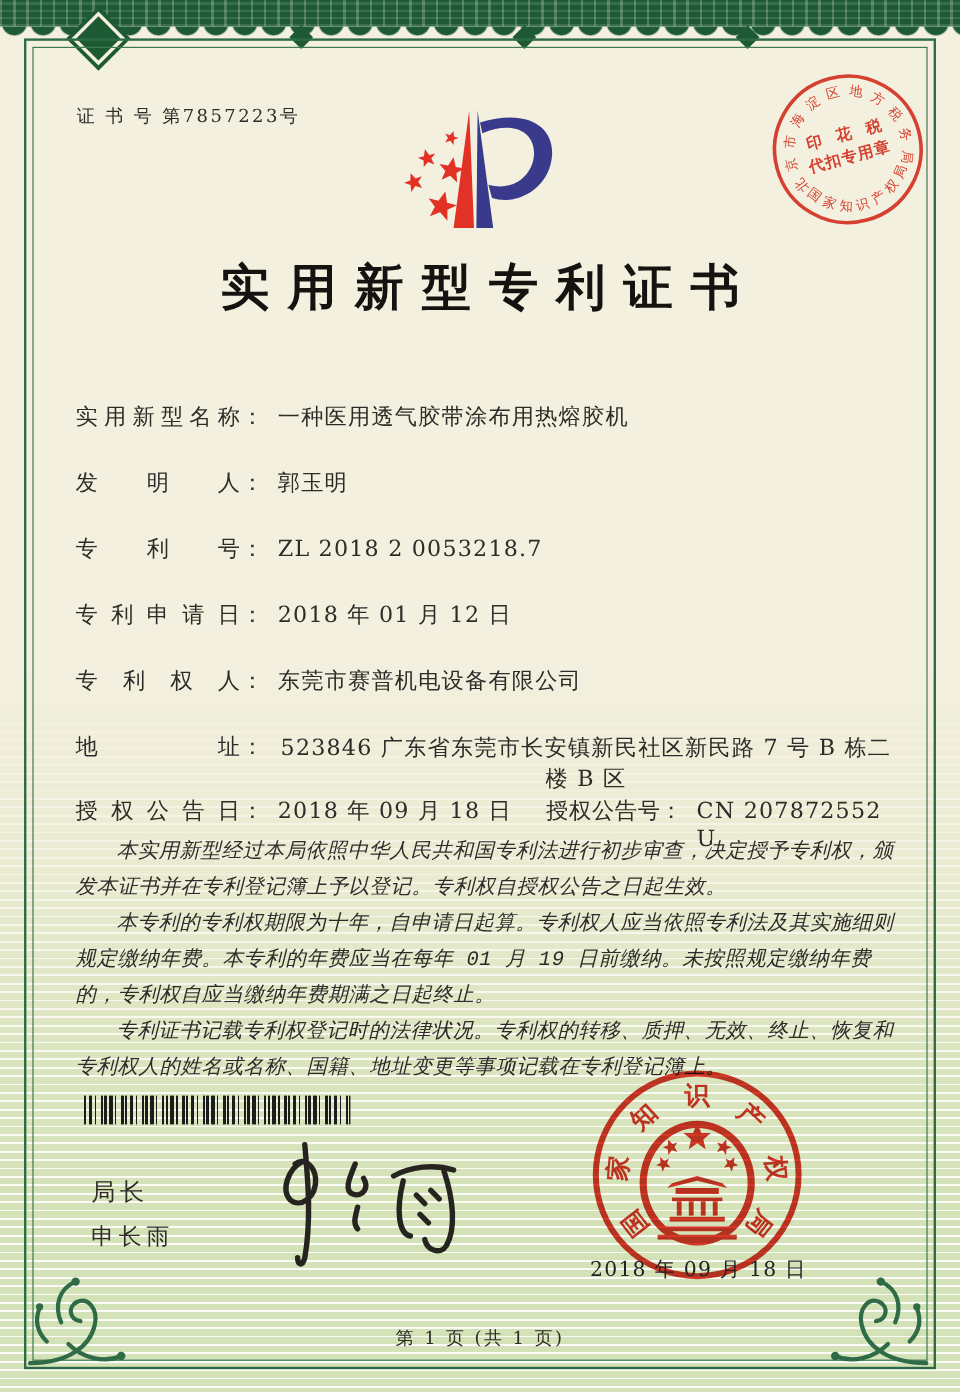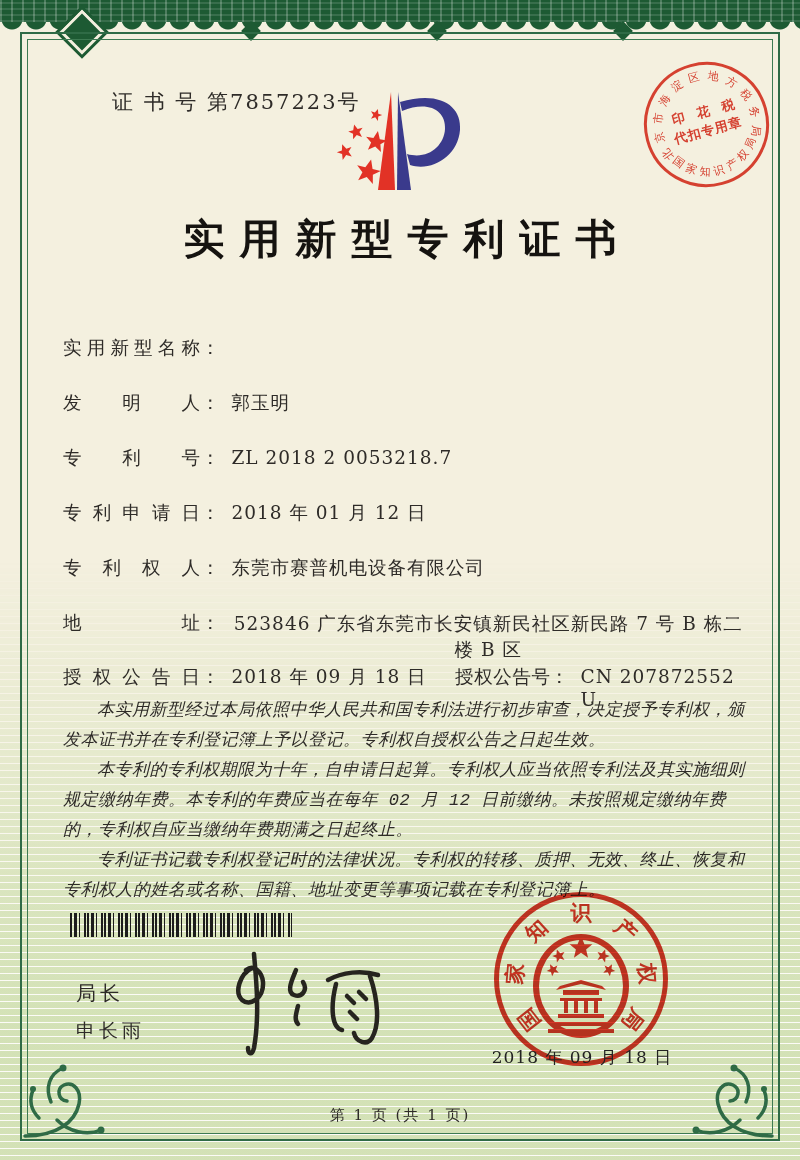--- a/index.html
+++ b/index.html
@@ -24,21 +24,21 @@
   
   .guilloche{position:absolute;left:0;top:560px;width:800px;height:600px;z-index:1;
     background:repeating-linear-gradient(to bottom,rgba(255,255,255,.75) 0 1.5px,rgba(203,222,172,.8) 1.5px 7px);
     -webkit-mask-image:linear-gradient(to bottom,transparent 0,rgba(0,0,0,.35) 28%,rgba(0,0,0,.8) 55%,#000 78%);
             mask-image:linear-gradient(to bottom,transparent 0,rgba(0,0,0,.35) 28%,rgba(0,0,0,.8) 55%,#000 78%);}
   
   .frame-outer{position:absolute;left:20px;top:32px;width:756px;height:1105px;border:2px solid #2f6b46;z-index:2;}
   .frame-inner{position:absolute;left:27px;top:39px;width:744px;height:1093px;border:1px solid #3d7a52;z-index:2;}
   .flourish{position:absolute;z-index:3;}
   
-  .cert-no{position:absolute;left:64px;top:88px;font-size:21px;letter-spacing:2px;z-index:4;margin-left:48px;}
+  .cert-no{position:absolute;left:64px;top:88px;font-size:15px;letter-spacing:2px;z-index:4;}
   .logo{position:absolute;left:332px;top:90px;z-index:4;}
   .title{position:absolute;left:0;right:0;top:212px;text-align:center;font-size:41px;font-weight:700;
     letter-spacing:15px;text-indent:15px;color:#151310;z-index:4;}
   
   .tax-stamp{position:absolute;left:644px;top:62px;width:125px;height:125px;z-index:5;
     transform:rotate(-15deg);mix-blend-mode:multiply;color:#df4537;}
   .tax-ring{position:absolute;inset:0;border:3px solid #df4537;border-radius:50%;}
   .tax-line1{position:absolute;left:0;right:0;top:41px;text-align:center;font-size:13px;font-weight:700;letter-spacing:4px;text-indent:4px;}
   .tax-line2{position:absolute;left:0;right:0;top:60px;text-align:center;font-size:13px;font-weight:700;letter-spacing:1px;}
   .arc{position:absolute;inset:0;}
@@ -164,20 +164,21 @@
         <span style="font-size: 11px; transform: translate(-50%, -50%) rotate(128deg) translateY(-47px) rotate(180deg);">局</span>
       </div>
   </div>
 
   <div class="title">实用新型专利证书</div>
 
   <div class="fields">
     <div class="field-row">
       <span class="flabel">实用新型名称</span>
         <span class="fcolon">：</span>
+      <span class="fvalue">一种医用透气胶带涂布用热熔胶机</span>
     </div>
     <div class="field-row">
       <span class="flabel">发明人</span>
         <span class="fcolon">：</span>
       <span class="fvalue">郭玉明</span>
     </div>
     <div class="field-row">
       <span class="flabel">专利号</span>
         <span class="fcolon">：</span>
       <span class="fvalue">ZL 2018 2 0053218.7</span>
@@ -206,21 +207,21 @@
       <div class="grant-right">
         <span class="flabel">授权公告号</span>
           <span class="fcolon">：</span>
         <span class="fvalue">CN 207872552 U</span>
       </div>
     </div>
   </div>
 
   <div class="paras">
     <p>本实用新型经过本局依照中华人民共和国专利法进行初步审查，决定授予专利权，颁发本证书并在专利登记簿上予以登记。专利权自授权公告之日起生效。</p>
-    <p>本专利的专利权期限为十年，自申请日起算。专利权人应当依照专利法及其实施细则规定缴纳年费。本专利的年费应当在每年 02 月 12 日前缴纳。未按照规定缴纳年费的，专利权自应当缴纳年费期满之日起终止。</p>
+    <p>本专利的专利权期限为十年，自申请日起算。专利权人应当依照专利法及其实施细则规定缴纳年费。本专利的年费应当在每年 01 月 19 日前缴纳。未按照规定缴纳年费的，专利权自应当缴纳年费期满之日起终止。</p>
     <p>专利证书记载专利权登记时的法律状况。专利权的转移、质押、无效、终止、恢复和专利权人的姓名或名称、国籍、地址变更等事项记载在专利登记簿上。</p>
   </div>
 
   <div class="barcode"></div>
 
   <div class="officer-title">局长</div>
   <div class="officer-name">申长雨</div>
 
   <svg class="signature" width="210" height="110" viewBox="0 0 210 110">
     <g fill="none" stroke="#26241f" stroke-width="4.5" stroke-linecap="round" stroke-linejoin="round">

